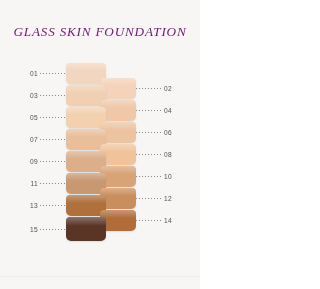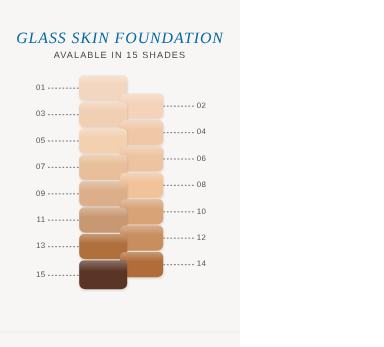--- a/index.html
+++ b/index.html
@@ -23,21 +23,21 @@
     width: 200px;
     padding-top: 24px;
     text-align: center;
   }
   #title {
     font-family: "Liberation Serif", serif;
     font-style: italic;
     font-weight: 400;
     font-size: 13.2px;
     letter-spacing: 0.8px;
-    color: #0369a1;
+    color: #701a75;
     white-space: nowrap;
     line-height: 15px;
   }
   #subtitle {
     margin-top: 2px;
     font-family: "Liberation Sans", sans-serif;
     font-size: 7.6px;
     letter-spacing: 0.9px;
     color: #4a4745;
     white-space: nowrap;
@@ -99,21 +99,20 @@
     background: #ececea;
   }
 </style>
 </head>
 <body>
 
 <div id="poster">
 
   <div id="header">
     <div id="title">GLASS SKIN FOUNDATION</div>
-    <div id="subtitle">AVALABLE IN 15 SHADES</div>
   </div>
 
   <div id="swatch-stack">
       <div class="swatch left" style="top: 63px; height: 21px; background: rgb(242, 214, 191);"></div>
       <div class="leader left" style="top: 69px; left: 26px; width: 40px;">
         <span>01</span>
         <span class="dots" style="width: 26px;"></span>
       </div>
       <div class="swatch right" style="top: 78px; height: 21px; background: rgb(244, 211, 186);"></div>
       <div class="leader right" style="top: 84px; left: 136px; width: 46px;">

